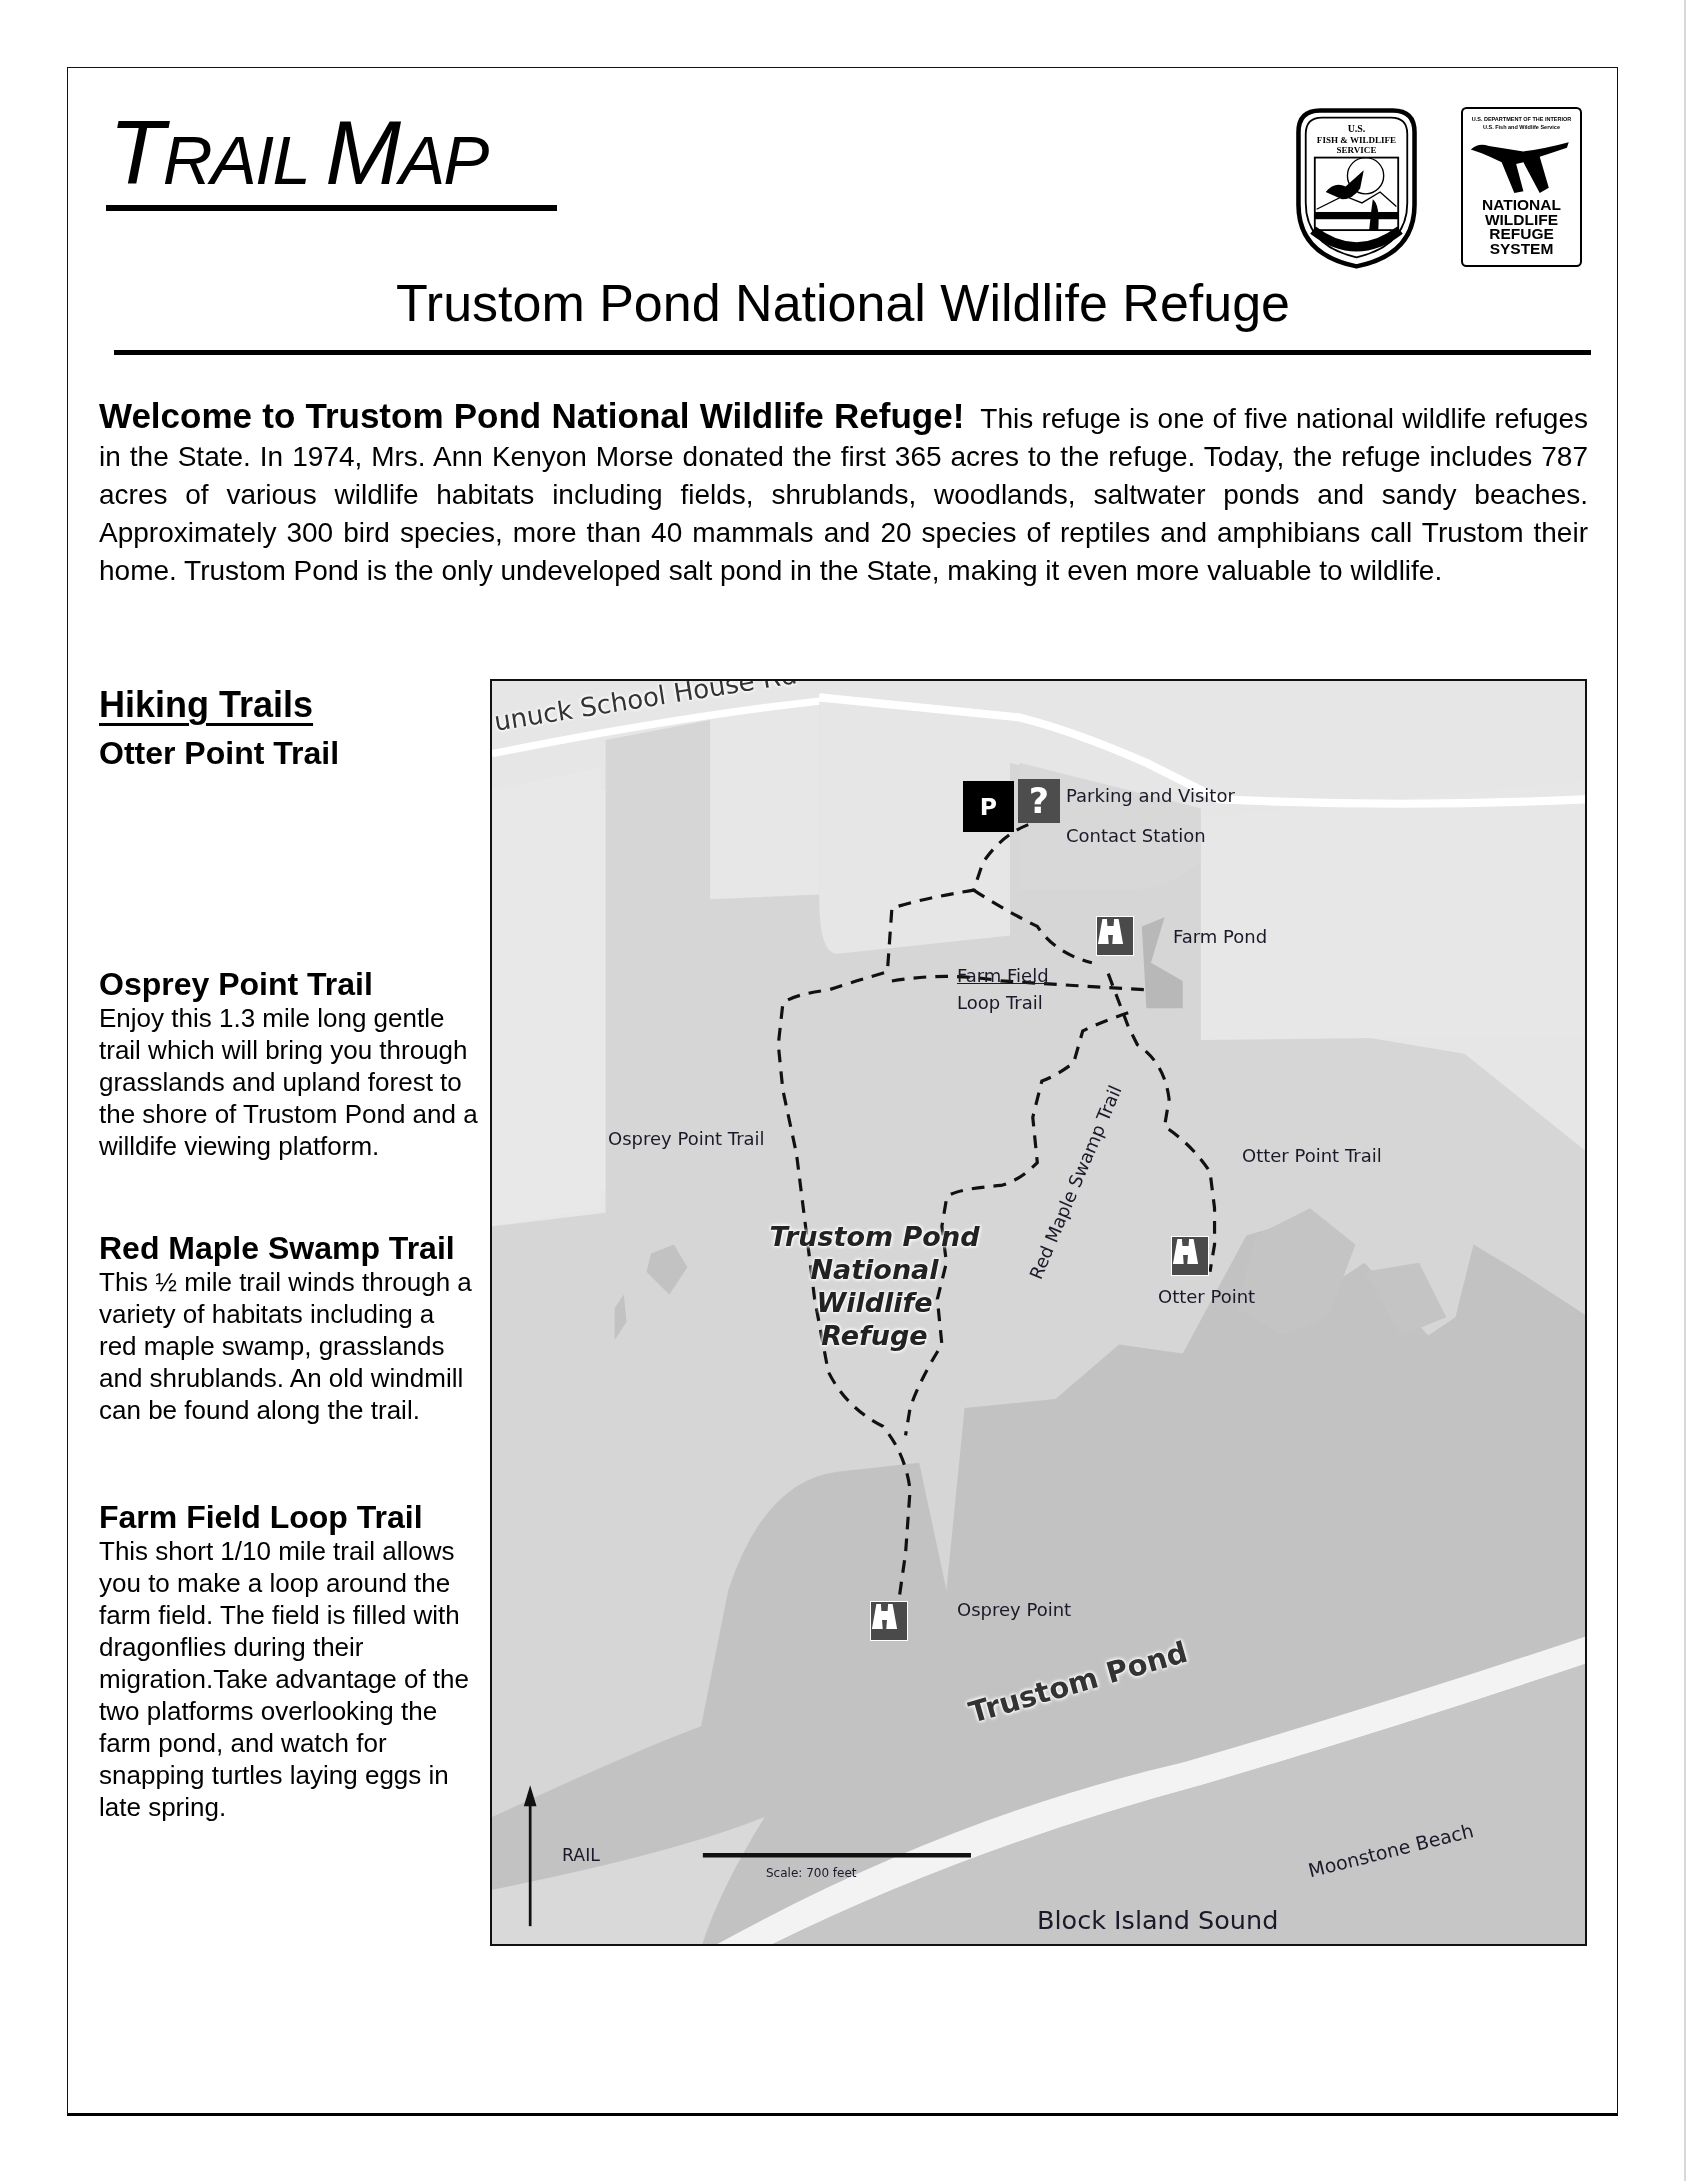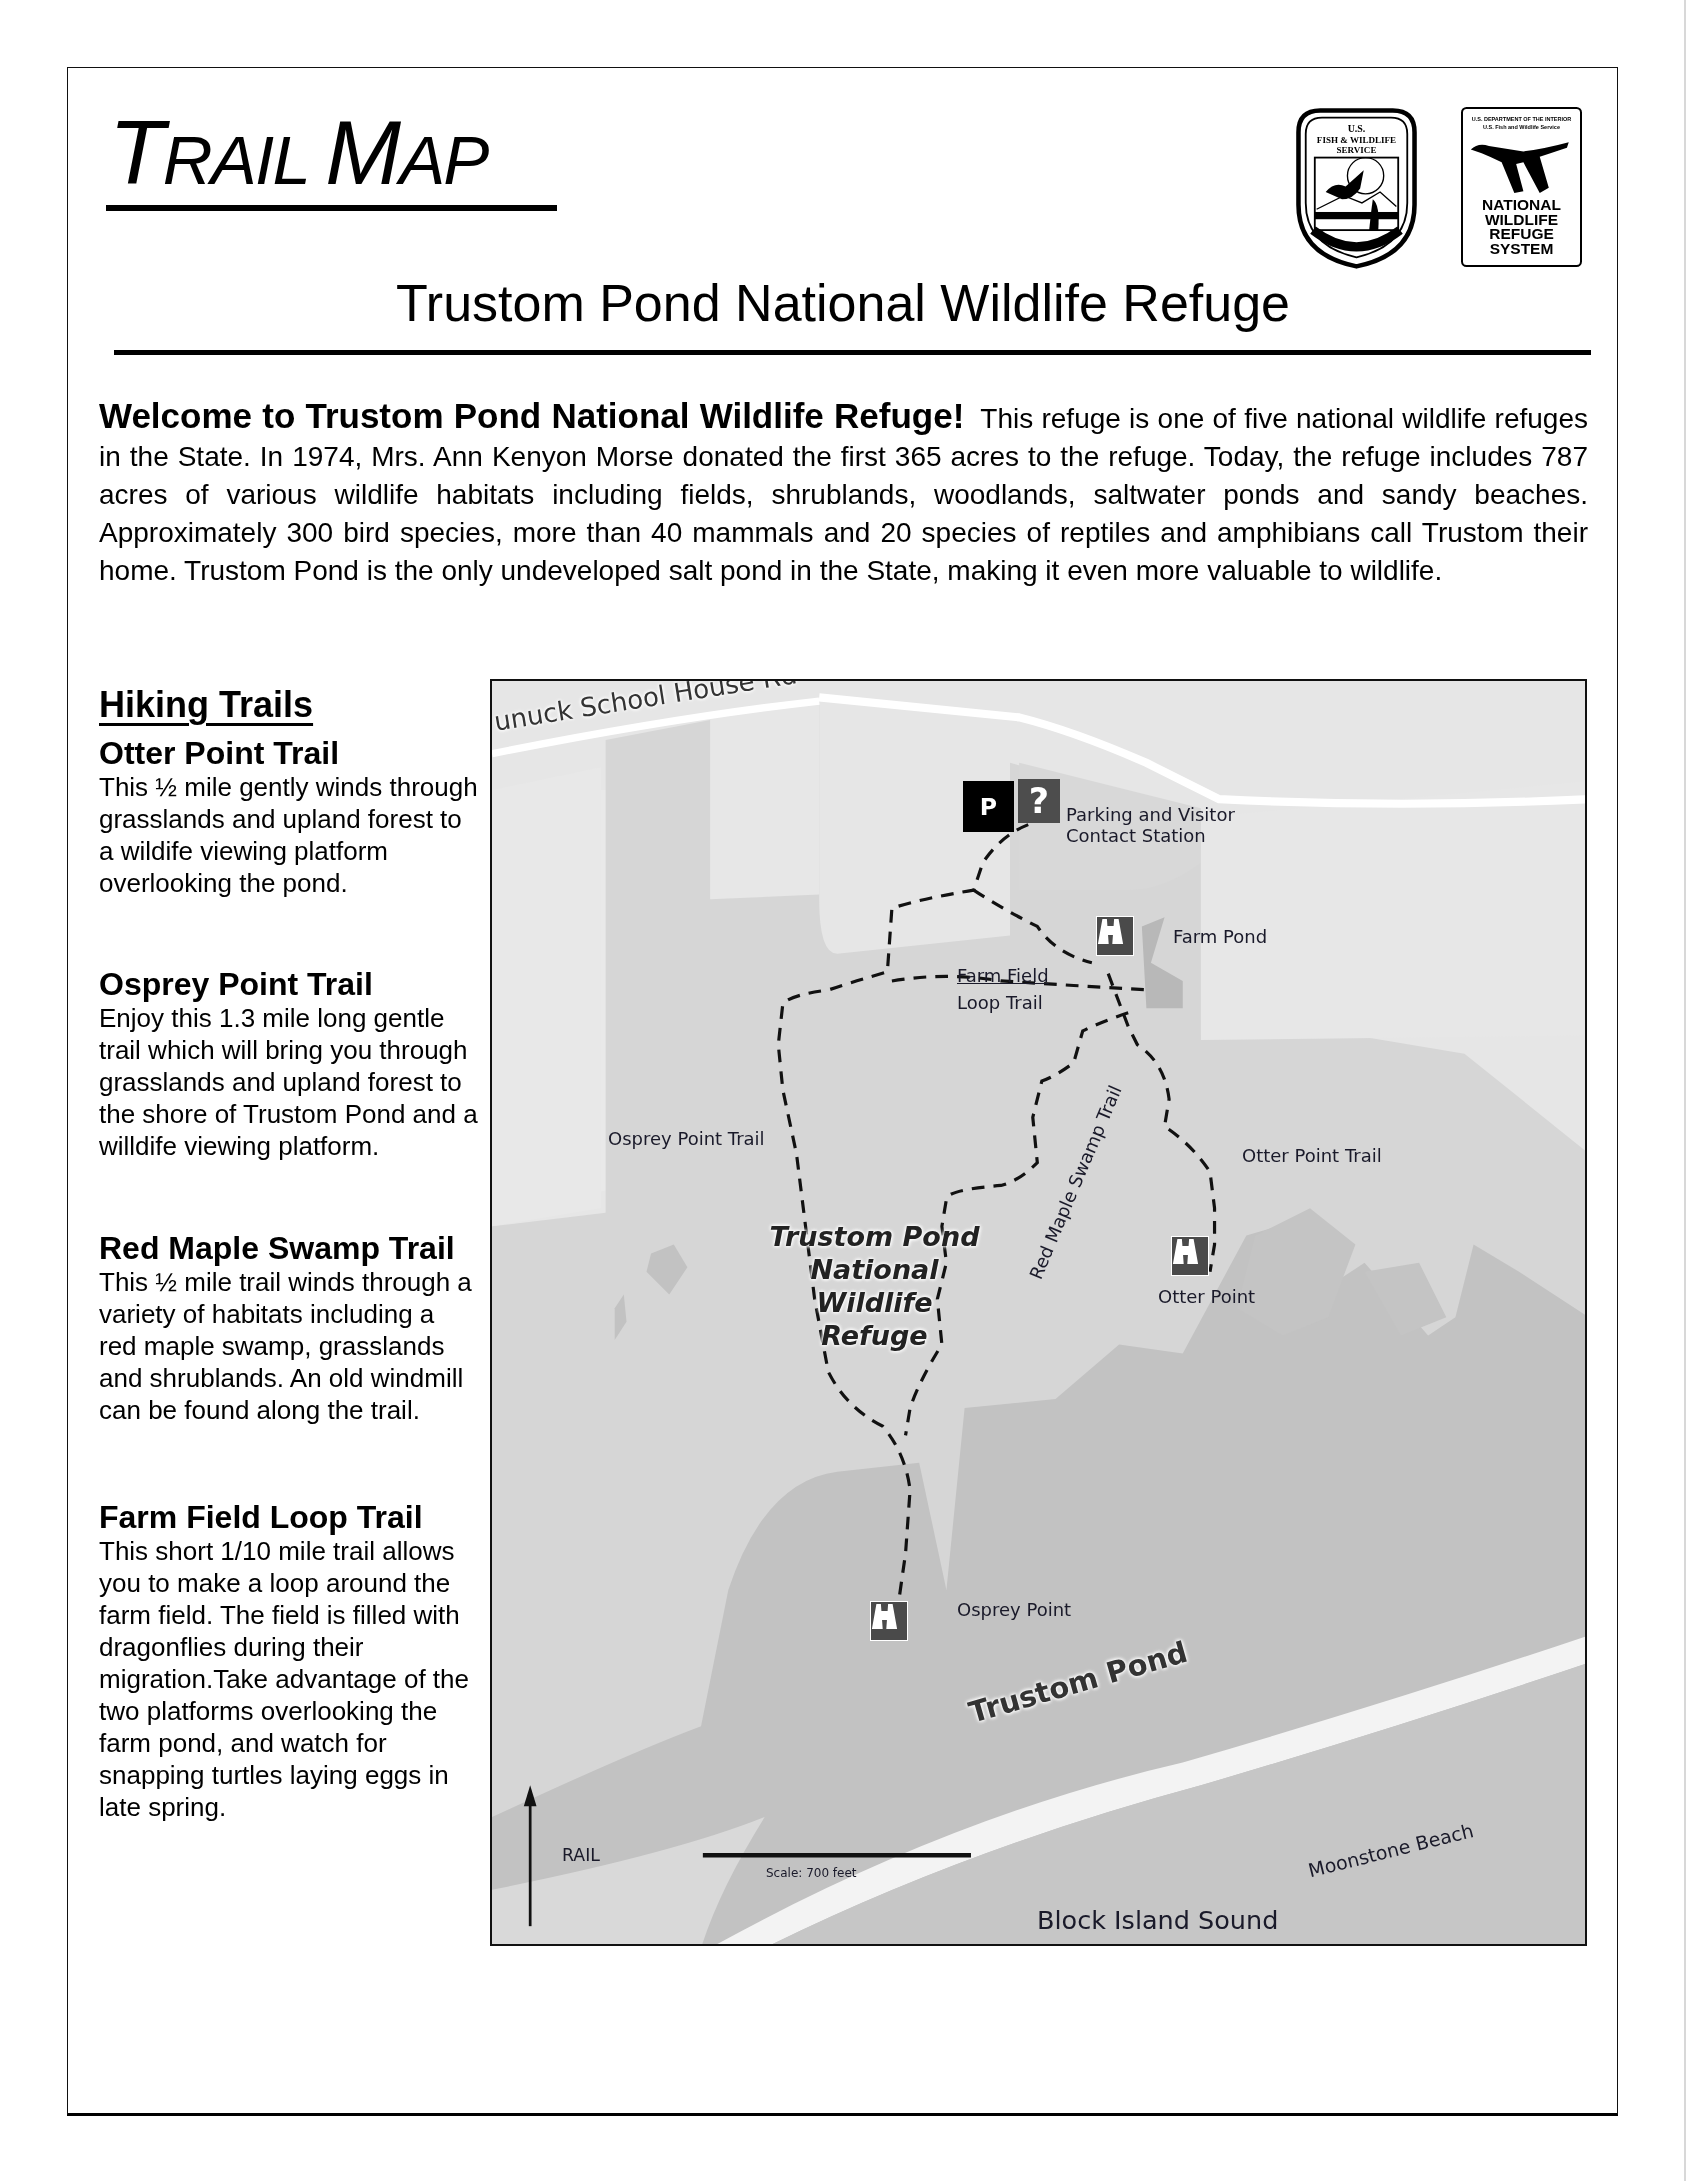--- a/index.html
+++ b/index.html
@@ -90,21 +90,20 @@
 
 <div class="intro">
   <span class="lead">Welcome to Trustom Pond National Wildlife Refuge!</span>&nbsp;
   <span>This refuge is one of five national wildlife refuges in the State. In 1974, Mrs. Ann Kenyon Morse donated the first 365 acres to the refuge. Today, the refuge includes 787 acres of various wildlife habitats including fields, shrublands, woodlands, saltwater ponds and sandy beaches. Approximately 300 bird species, more than 40 mammals and 20 species of reptiles and amphibians call Trustom their home. Trustom Pond is the only undeveloped salt pond in the State, making it even more valuable to wildlife.</span>
 </div>
 
 <div class="hiking-head">Hiking Trails</div>
 
 <div class="trail" style="top:736px">
   <div class="name">Otter Point Trail</div>
-  <div>This ½ mile gently winds through grasslands and upland forest to a wildife viewing platform overlooking the pond.</div>
 </div>
 
 <div class="trail" style="top:967px">
   <div class="name">Osprey Point Trail</div>
   <div>Enjoy this 1.3 mile long gentle trail which will bring you through grasslands and upland forest to the shore of Trustom Pond and a willdife viewing platform.</div>
 </div>
 
 <div class="trail" style="top:1231px; width:373px">
   <span class="name">Red Maple Swamp Trail</span>&nbsp;
   <span>This ½ mile trail winds through a variety of habitats including a red maple swamp, grasslands and shrublands. An old windmill can be found along the trail.</span>
@@ -156,21 +155,21 @@
     <line x1="232" y1="1292" x2="527" y2="1292" stroke="#111" stroke-width="5"></line>
 
     <line x1="42" y1="1370" x2="42" y2="1230" stroke="#111" stroke-width="3"></line>
     <polygon points="42,1215 35,1238 49,1238" fill="#111"></polygon>
   </svg>
 
   <div class="map-bold-label" style="left:0px; top:25.5px; font-size:26px; font-style:normal; font-weight:normal; transform:rotate(-9deg); transform-origin:left top; color:#333;">unuck School House Rd</div>
 
   <div class="sign p" style="left:471px; top:100px">P</div>
   <div class="sign q" style="left:526px; top:98px">?</div>
-  <div class="map-label" style="left:574px; top:123px">Parking and Visitor</div>
+  <div class="map-label" style="left:574px; top:104px">Parking and Visitor</div>
   <div class="map-label" style="left:574px; top:144px">Contact Station</div>
 
   <div class="sign bino" style="left:604px; top:235px">
     <svg width="27" height="29" viewBox="0 0 30 32">
         <path d="M6,2 L11,2 L13,30 L1,30 Z M19,2 L24,2 L29,30 L17,30 Z M11,10 L19,10 L19,20 L11,20 Z" fill="#fff"></path>
       </svg>
   </div>
   <div class="map-label" style="left:681px; top:245px">Farm Pond</div>
 
   <div class="map-label" style="left:465px; top:284px; text-decoration:underline;">Farm Field</div>

